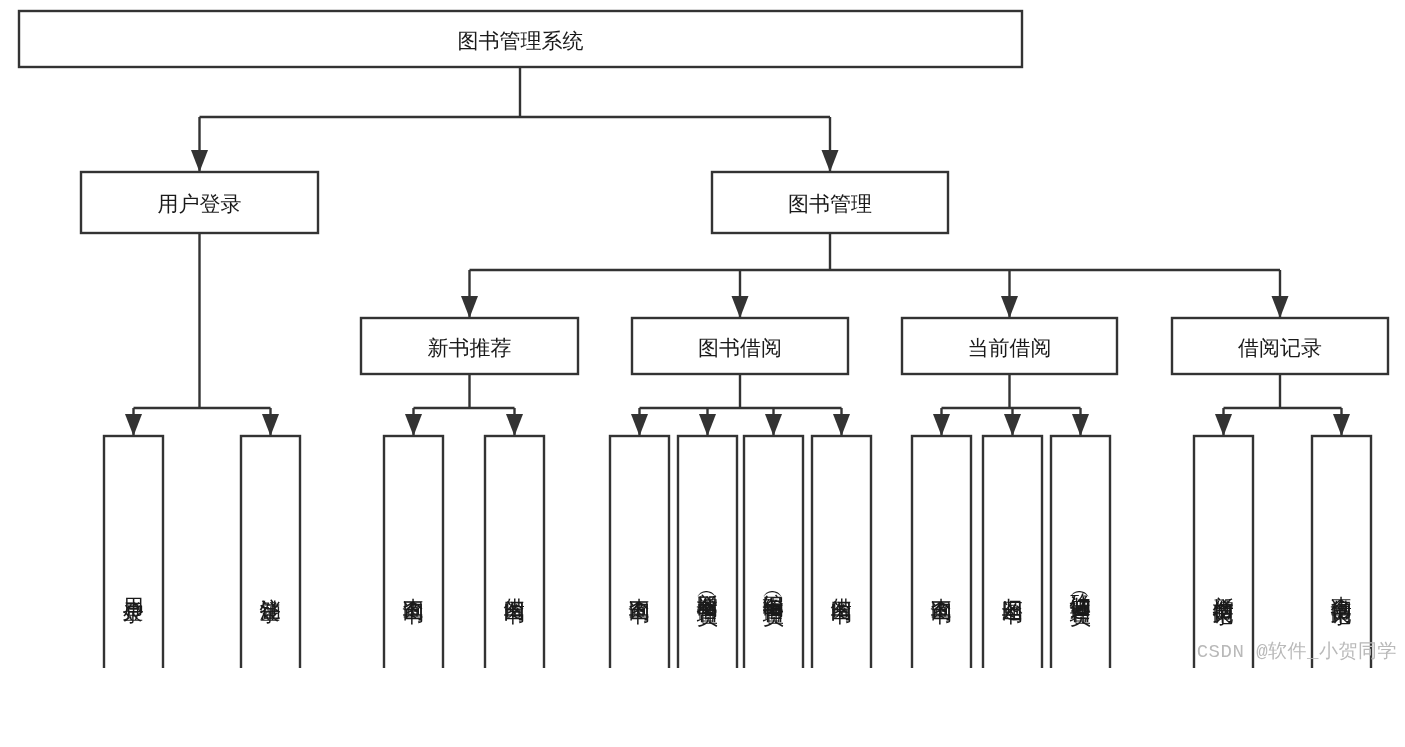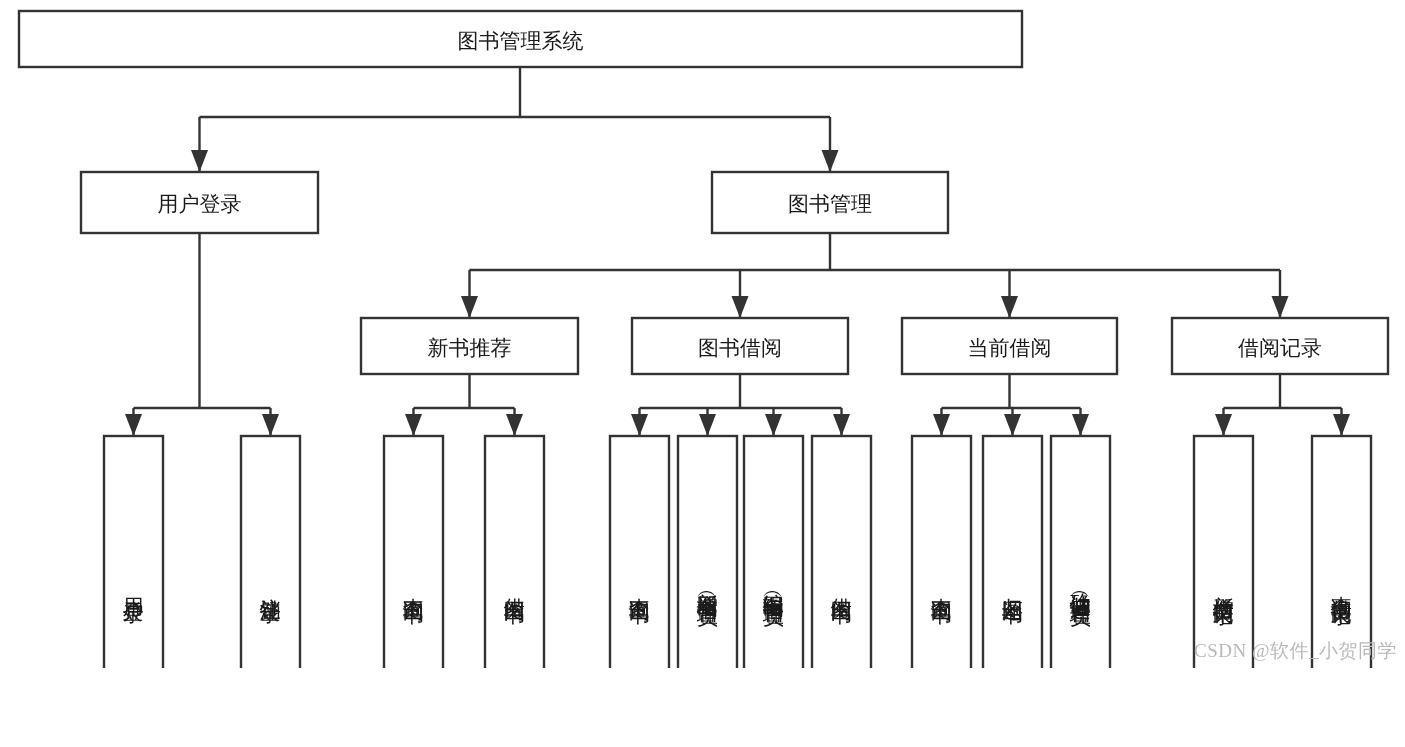--- a/index.html
+++ b/index.html
@@ -61,21 +61,21 @@
     line-height: 1.12;
     letter-spacing: 2px;
     color: #1a1a1a;
     white-space: nowrap;
     pointer-events: none;
   }
   .watermark {
     position: absolute;
     right: 8px;
     bottom: 4px;
-    font-family: Liberation Serif, serif;
+    font-family: Liberation Mono, monospace;
     font-size: 19px;
     color: #b9b9b9;
     letter-spacing: 0.5px;
     user-select: none;
     white-space: nowrap;
   }
 </style>
 </head>
 <body>
 

